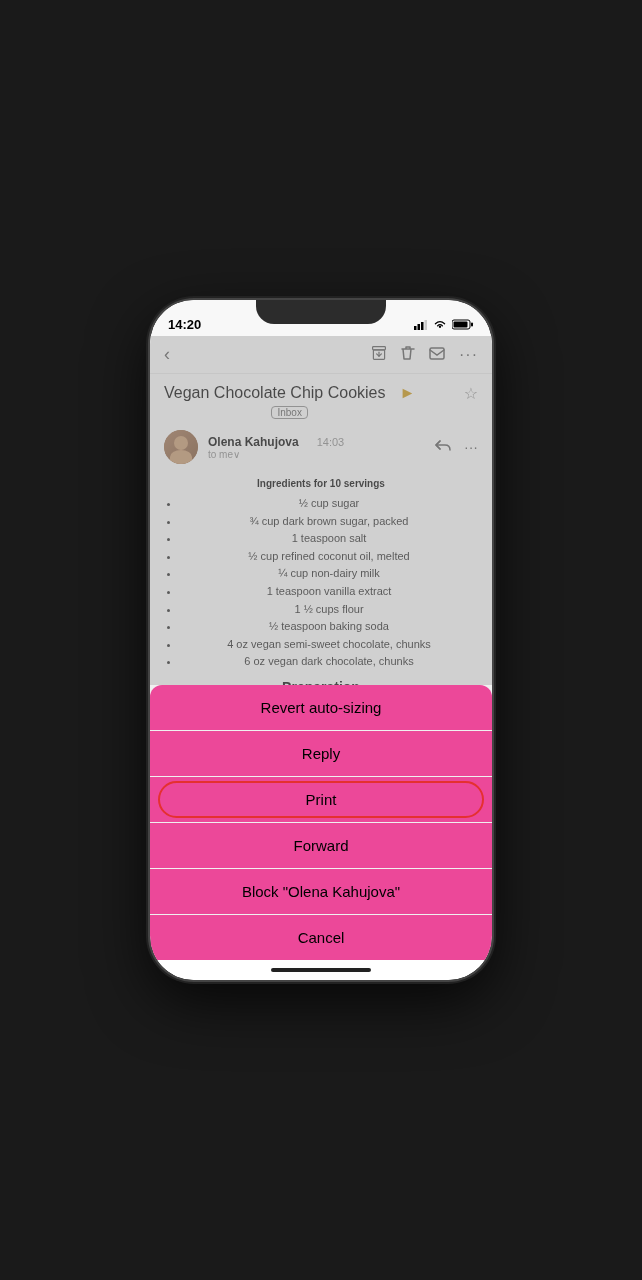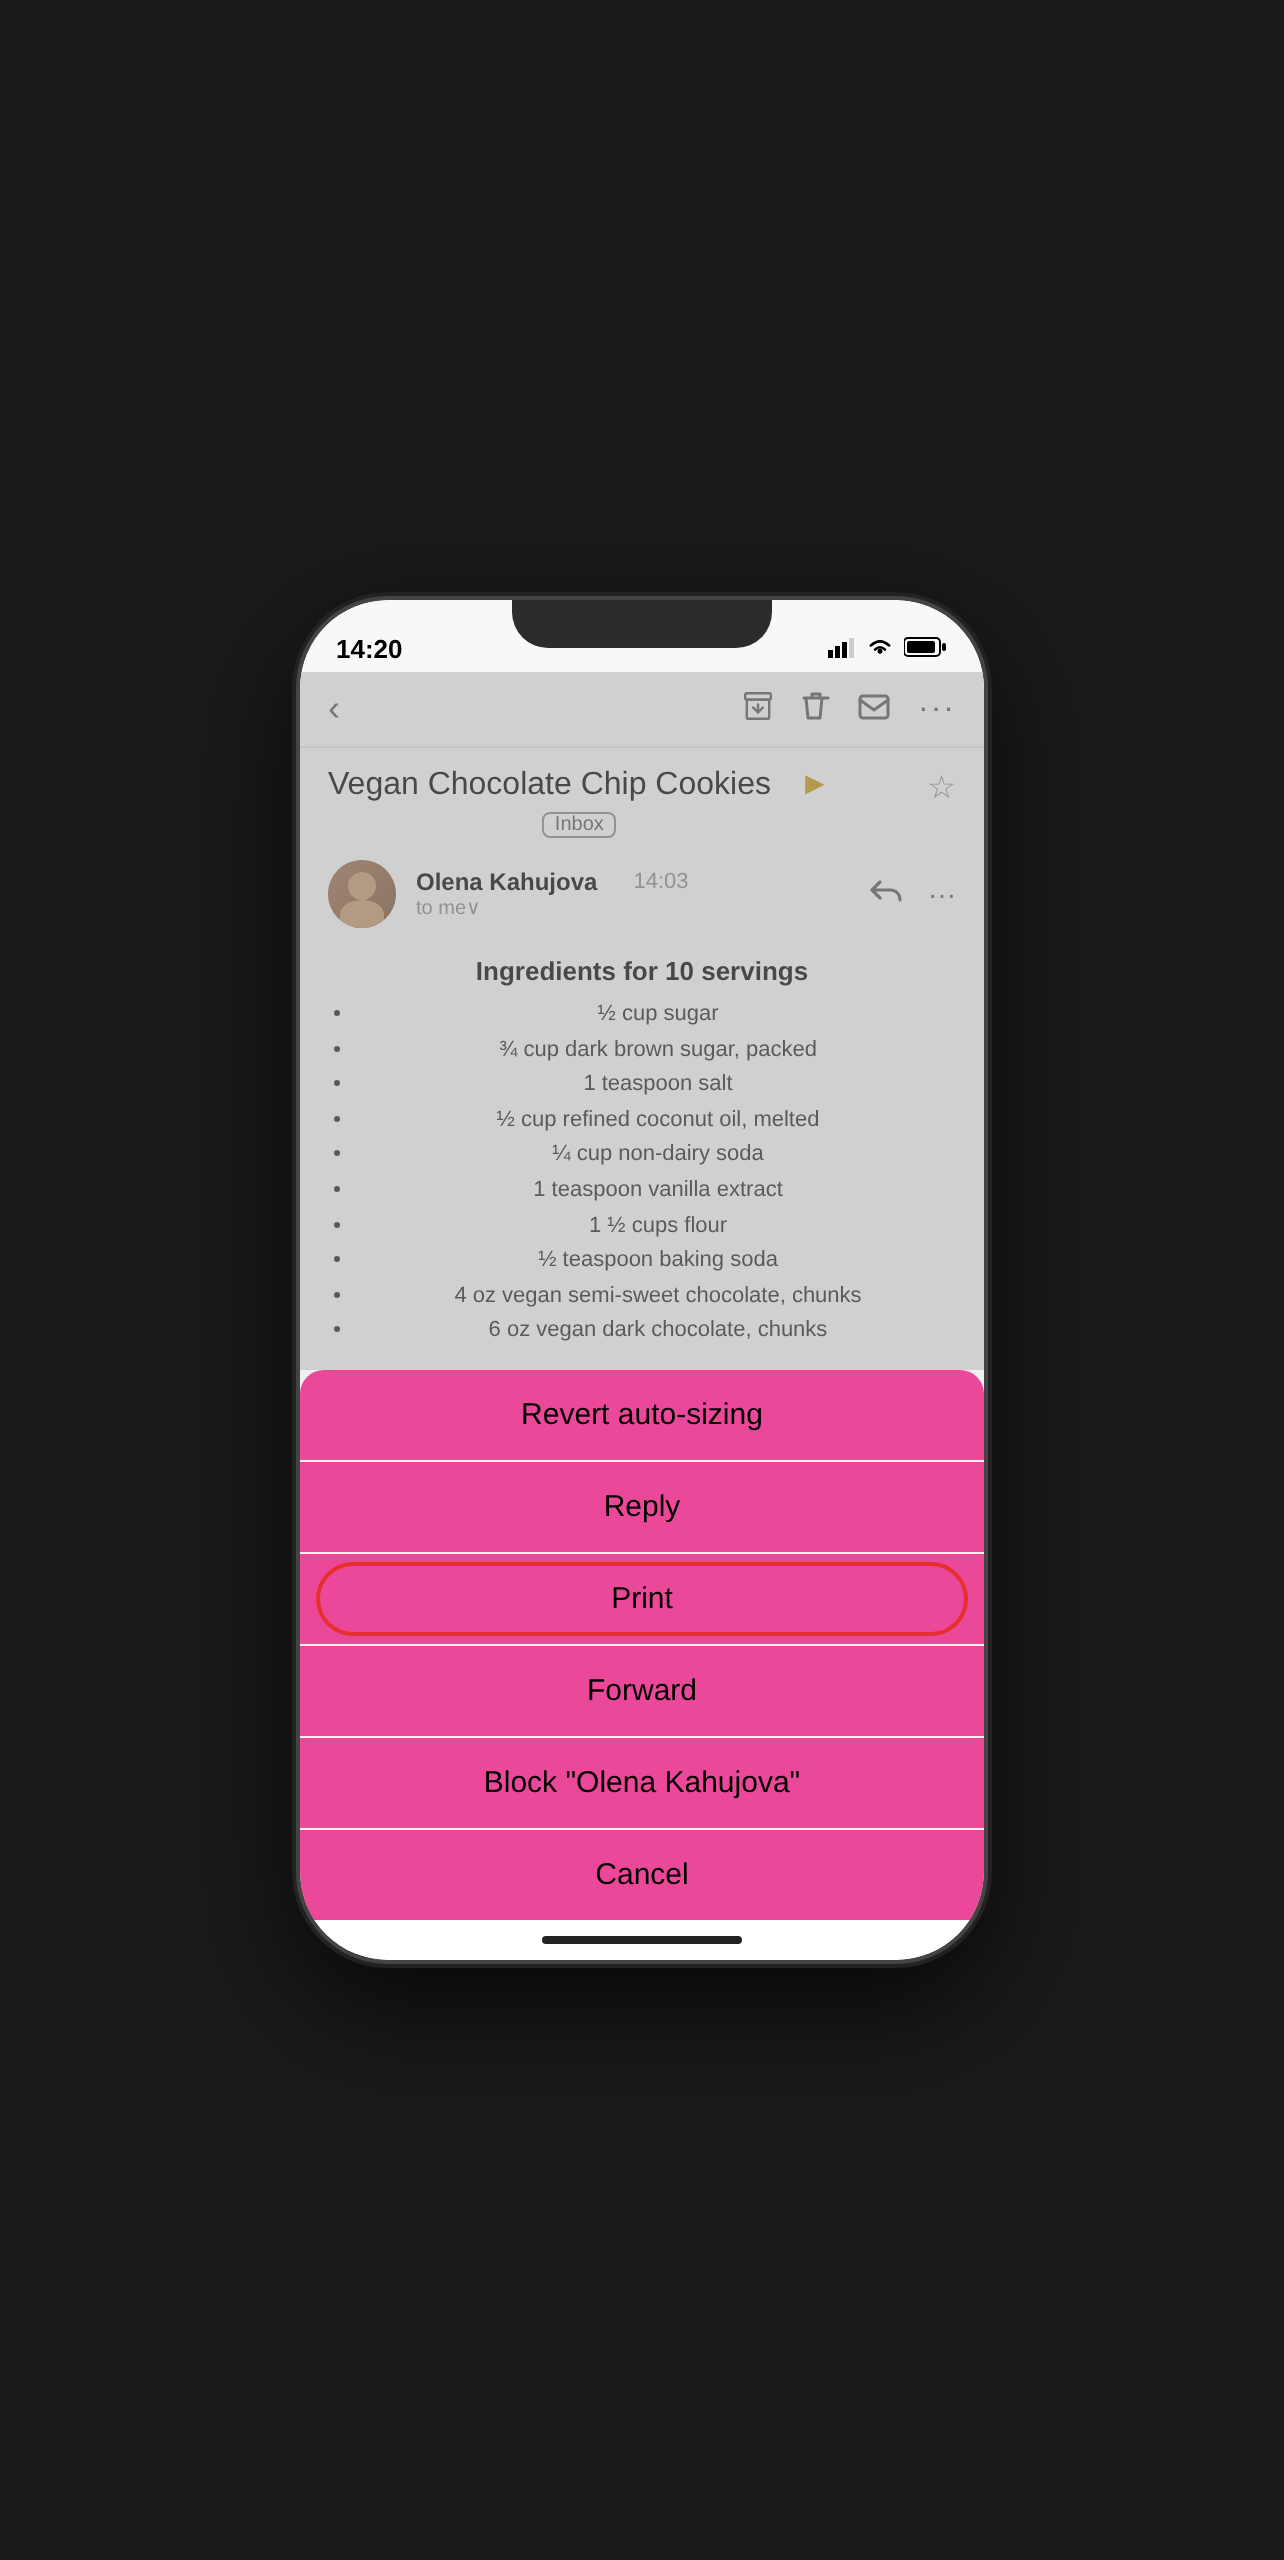--- a/index.html
+++ b/index.html
@@ -255,21 +255,21 @@
       color: #555;
     }
 
     
     .email-body {
       padding: 8px 14px;
       background: #f8f8f8;
     }
 
     .ingredients-title {
-      font-size: 13px;
+      font-size: 10px;
       font-weight: 700;
       color: #000;
       margin-bottom: 6px;
     }
 
     .ingredient-list {
       list-style: disc;
       padding-left: 16px;
     }
 
@@ -450,21 +450,21 @@
         </div>
       </div>
 
       <div class="email-body" style="background:#f8f8f8;">
         <div class="ingredients-title">Ingredients for 10 servings</div>
         <ul class="ingredient-list">
           <li>½ cup sugar</li>
           <li>¾ cup dark brown sugar, packed</li>
           <li>1 teaspoon salt</li>
           <li>½ cup refined coconut oil, melted</li>
-          <li>¼ cup non-dairy soda</li>
+          <li>¼ cup non-dairy milk</li>
           <li>1 teaspoon vanilla extract</li>
           <li>1 ½ cups flour</li>
           <li>½ teaspoon baking soda</li>
           <li>4 oz vegan semi-sweet chocolate, chunks</li>
           <li>6 oz vegan dark chocolate, chunks</li>
         </ul>
         <div class="preparation-title">Preparation</div>
 
       </div>
 

